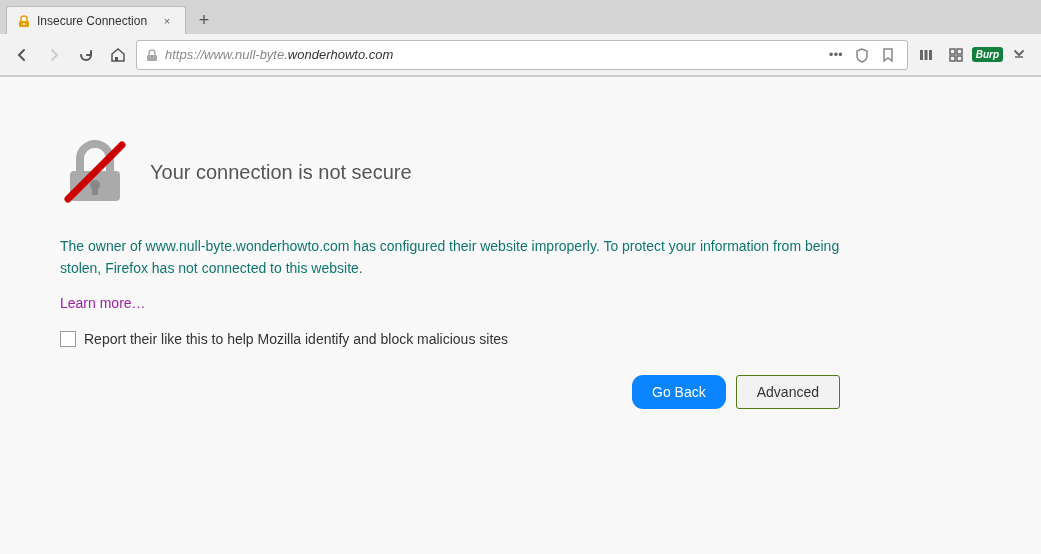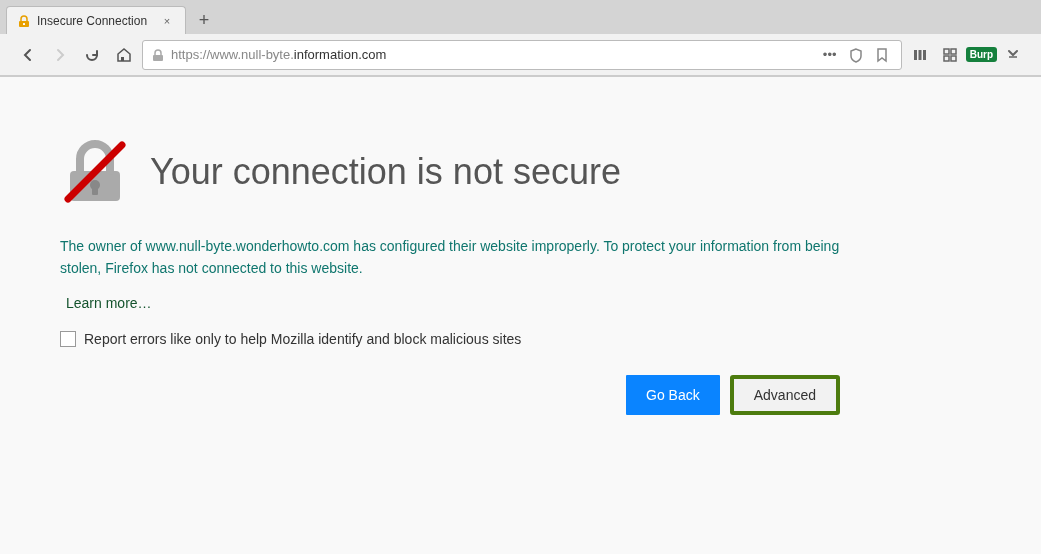--- a/index.html
+++ b/index.html
@@ -82,23 +82,24 @@
       border-radius: 50%;
       margin-left: 4px;
     }
 
     
     .nav-bar {
       display: flex;
       align-items: center;
       background: #f2f2f2;
       border-bottom: 1px solid #ccc;
-      padding: 4px 14px;
+      padding: 4px 8px;
       height: 42px;
       gap: 4px;
+      font-style: italic;
     }
 
     .nav-btn {
       width: 28px;
       height: 28px;
       display: flex;
       align-items: center;
       justify-content: center;
       border-radius: 50%;
       cursor: pointer;
@@ -215,44 +216,43 @@
     }
 
     .lock-icon-wrap {
       width: 70px;
       height: 70px;
       flex-shrink: 0;
       position: relative;
     }
 
     .error-title {
-      font-size: 36px;
+      font-size: 20px;
       color: #555;
       font-weight: normal;
     }
 
     .error-body {
       padding-left: 0;
     }
 
     .error-body p {
       font-size: 14px;
       color: #0f766e;
       line-height: 1.6;
       margin-bottom: 14px;
     }
 
     .learn-more-link {
-      color: #14532d;
+      color: #a21caf;
       text-decoration: none;
       font-size: 14px;
       cursor: pointer;
       display: inline-block;
       margin-bottom: 20px;
-      margin-left: 6px;
     }
 
     .report-checkbox-row {
       display: flex;
       align-items: center;
       gap: 8px;
       margin-bottom: 28px;
     }
 
     .report-checkbox {
@@ -273,31 +273,31 @@
       display: flex;
       justify-content: flex-end;
       gap: 10px;
       width: 780px;
     }
 
     .btn-go-back {
       background: #0a84ff;
       color: white;
       border: none;
-      border-radius: 1px;
+      border-radius: 11px;
       padding: 8px 20px;
       font-size: 14px;
       cursor: pointer;
       min-width: 90px;
     }
 
     .btn-advanced {
       background: #f2f2f2;
       color: #333;
-      border: 4px solid #4d7c0f;
+      border: 1px solid #4d7c0f;
       border-radius: 3px;
       padding: 8px 20px;
       font-size: 14px;
       cursor: pointer;
       min-width: 90px;
     }
   </style>
 </head>
 <body>
 
@@ -345,21 +345,21 @@
 
     <div class="address-bar-wrap">
       <div class="address-bar-icon">
         <svg width="14" height="14" viewBox="0 0 14 14">
           <rect x="2" y="7" width="10" height="6" rx="1" fill="#aaa"></rect>
           <path d="M4 7V5a3 3 0 016 0v2" fill="none" stroke="#aaa" stroke-width="1.5"></path>
         </svg>
       </div>
       <div class="address-bar-url">
         <span class="url-protocol">https://www.null-byte.</span>
-          <span class="url-domain">information.com</span>
+          <span class="url-domain">wonderhowto.com</span>
       </div>
       <div class="address-bar-actions">
         <div class="addr-icon-btn">
           <span>•••</span>
         </div>
         <div class="addr-icon-btn">
           <svg width="16" height="16" viewBox="0 0 16 16">
               <path d="M8 2L3 4v5c0 3 2.5 5 5 6 2.5-1 5-3 5-6V4L8 2z" fill="none" stroke="#888" stroke-width="1.5"></path>
             </svg>
         </div>
@@ -418,21 +418,21 @@
       </div>
       <h1 class="error-title">Your connection is not secure</h1>
     </div>
 
     <div class="error-body">
       <p>The owner of www.null-byte.wonderhowto.com has configured their website improperly. To protect your information from being stolen, Firefox has not connected to this website.</p>
       <a class="learn-more-link">Learn more…</a>
 
       <div class="report-checkbox-row">
         <div class="report-checkbox"></div>
-        <span class="report-label">Report errors like only to help Mozilla identify and block malicious sites</span>
+        <span class="report-label">Report their like this to help Mozilla identify and block malicious sites</span>
       </div>
 
       <div class="button-row">
         <button class="btn-go-back">Go Back</button>
         <button class="btn-advanced">Advanced</button>
       </div>
     </div>
 
   </div>
 </div>

